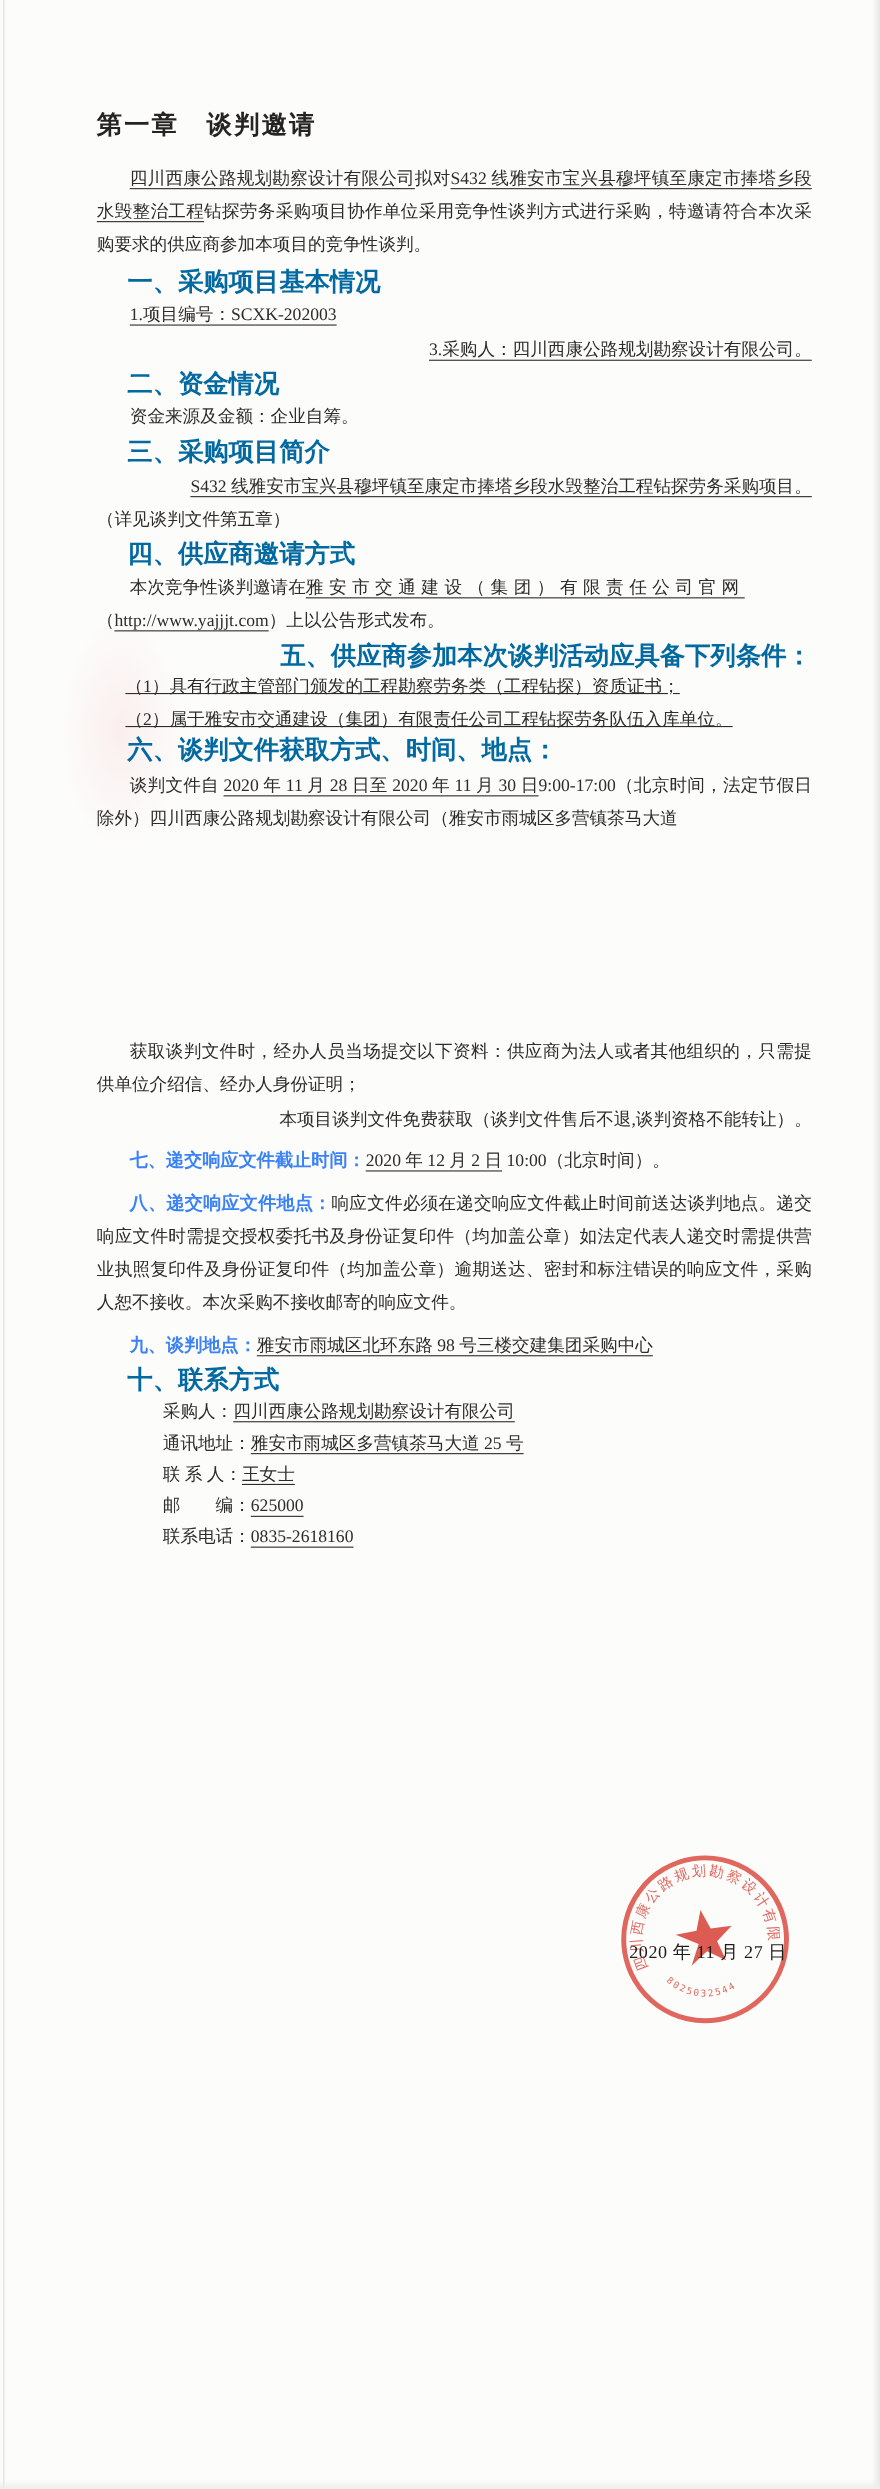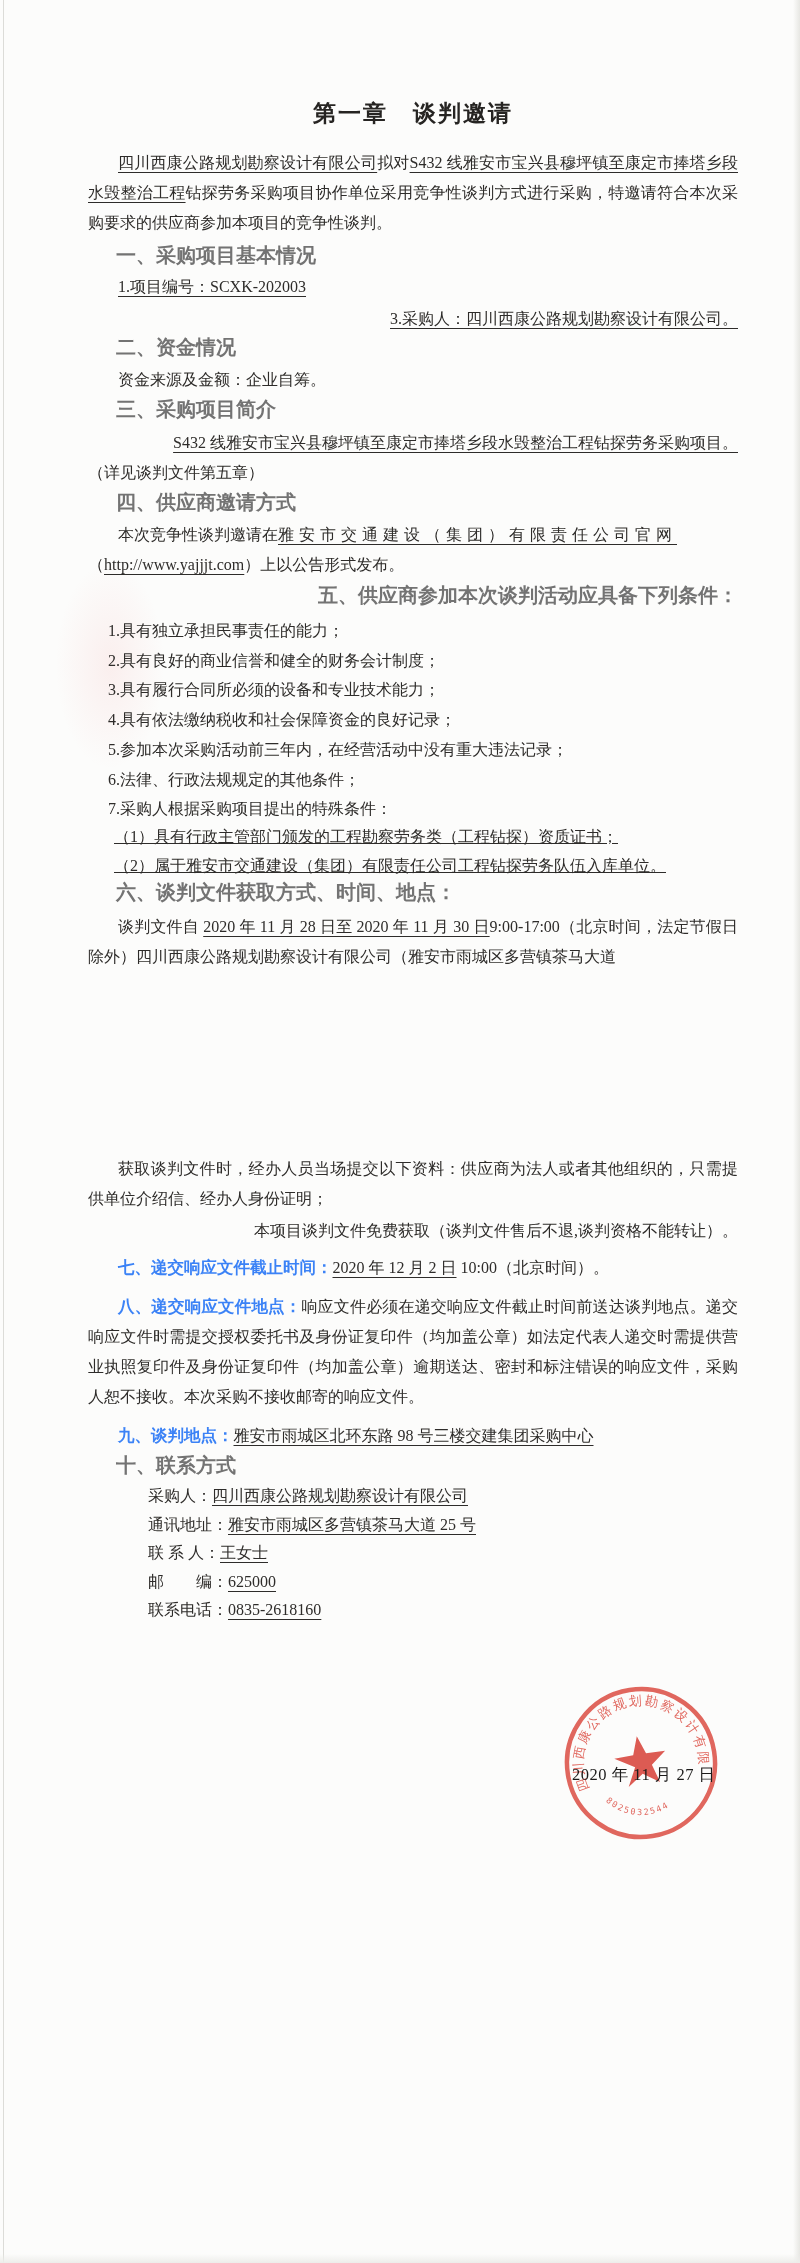--- a/index.html
+++ b/index.html
@@ -15,26 +15,26 @@
   }
   .edge-left{position:absolute;left:3px;top:0;width:1px;height:100%;background:#d8d8d4;opacity:.9;}
   .edge-right{position:absolute;right:0;top:0;width:7px;height:100%;background:linear-gradient(to right,rgba(251,251,250,0),#e7e7e3);}
   .edge-bottom{position:absolute;left:0;bottom:0;width:100%;height:9px;background:linear-gradient(to bottom,rgba(251,251,250,0),#ededea);}
   .bleed{position:absolute;left:55px;top:560px;width:110px;height:210px;
     background:radial-gradient(ellipse at center,rgba(235,120,120,.10),rgba(235,120,120,0) 70%);}
   .content{position:absolute;left:88px;top:0;width:650px;}
   p{margin:0;line-height:30px;font-size:16px;text-align:justify;}
   .title{
     margin-top:96px;font-size:23px;line-height:34px;font-weight:bold;
-    text-align:center;letter-spacing:2px;color:#262422;
+    text-align:left;letter-spacing:2px;color:#262422;
     font-family:"Liberation Sans","DejaVu Sans",sans-serif;
   }
   .hd{
-    font-weight:bold;font-size:20px;color:#737373;text-align:left;
-    font-family:Liberation Mono, monospace;
+    font-weight:bold;font-size:23px;color:#0369a1;text-align:left;
+    font-family:Liberation Serif, serif;
     padding-left:28px;
   }
   .ind{text-indent:30px;}
   .ind2{text-indent:20px;}
   .ind3{text-indent:26px;}
   .u{text-decoration:underline;text-underline-offset:4px;text-decoration-thickness:1.2px;}
   .bihd{font-weight:bold;font-family:"Liberation Sans","DejaVu Sans",sans-serif;font-size:16.5px;color:#3b82f6;}
   .spread{letter-spacing:5px;}
   .mt2{margin-top:2px;text-align:right;} .mt1{margin-top:1px;} .mt3{margin-top:3px;}
   .mt4{margin-top:4px;} .mt6{margin-top:6px;} .mt8{margin-top:8px;}
@@ -77,29 +77,20 @@
 
     <p class="hd mt1">三、采购项目简介</p>
     <p class="ind2 mt2"><span class="u">S432 线雅安市宝兴县穆坪镇至康定市捧塔乡段水毁整治工程钻探劳务采购项目。</span></p>
     <p>（详见谈判文件第五章）</p>
 
     <p class="hd mt1">四、供应商邀请方式</p>
     <p class="ind mt1"><span>本次竞争性谈判邀请在</span><span class="u spread">雅安市交通建设（集团）有限责任公司官网</span></p>
     <p><span>（</span><span class="u">http://www.yajjjt.com</span><span>）上以公告形式发布。</span></p>
 
     <p class="hd mt2">五、供应商参加本次谈判活动应具备下列条件：</p>
-    <div class="list5 mt4">
-      <p class="ind2">1.具有独立承担民事责任的能力；</p>
-      <p class="ind2">2.具有良好的商业信誉和健全的财务会计制度；</p>
-      <p class="ind2">3.具有履行合同所必须的设备和专业技术能力；</p>
-      <p class="ind2">4.具有依法缴纳税收和社会保障资金的良好记录；</p>
-      <p class="ind2">5.参加本次采购活动前三年内，在经营活动中没有重大违法记录；</p>
-      <p class="ind2">6.法律、行政法规规定的其他条件；</p>
-      <p class="ind2">7.采购人根据采购项目提出的特殊条件：</p>
-    </div>
     <div class="subs mtm2">
       <p class="ind3">（1）具有行政主管部门颁发的工程勘察劳务类（工程钻探）资质证书；</p>
       <p class="ind3">（2）属于雅安市交通建设（集团）有限责任公司工程钻探劳务队伍入库单位。</p>
     </div>
 
     <p class="hd mtm2">六、谈判文件获取方式、时间、地点：</p>
     <p class="ind mt3"><span>谈判文件自 </span><span class="u">2020 年 11 月 28 日至 2020 年 11 月 30 日</span><span>9:00-17:00（北京时间，法定节假日除外）四川西康公路规划勘察设计有限公司（雅安市雨城区多营镇茶马大道</span></p>
 
     <div class="spacer"></div>
 

